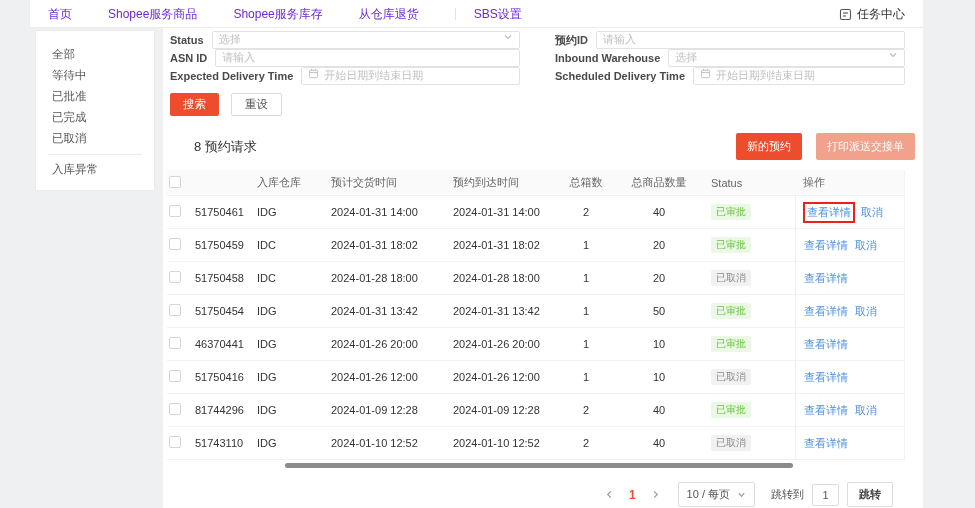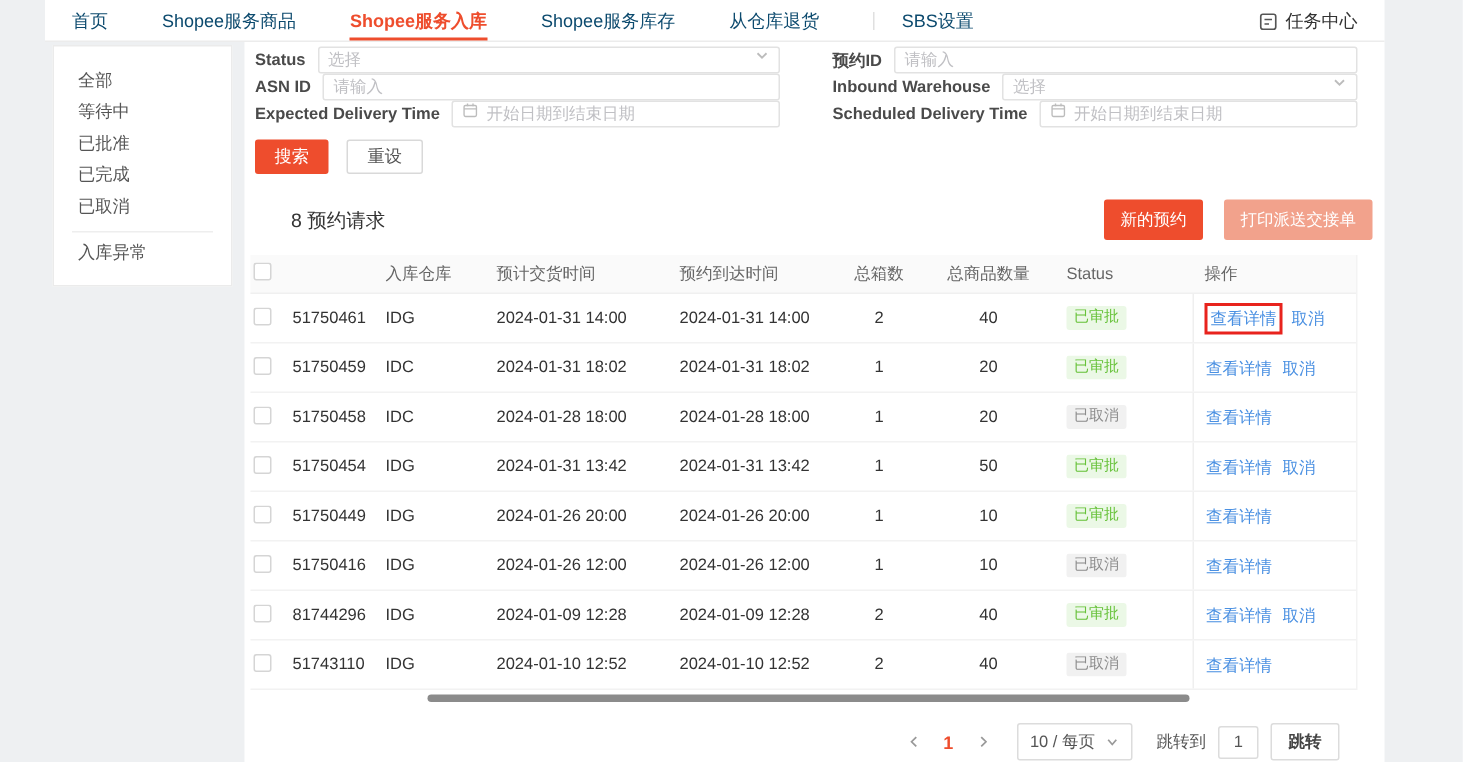--- a/index.html
+++ b/index.html
@@ -4,21 +4,21 @@
 <style>
   * { margin:0; padding:0; box-sizing:border-box; }
   html,body { width:975px; height:508px; overflow:hidden; background:#eef0f2;
     font-family:"Liberation Sans","DejaVu Sans",sans-serif; }
   .canvas { position:relative; width:975px; height:508px; }
 
   
   .topnav { position:absolute; left:30px; top:0; width:893px; height:28px; background:#fff;
     border-bottom:1px solid #ececec; display:flex; align-items:center; padding-left:18px; }
   .nav-items { display:flex; align-items:center; height:100%; }
-  .nav-item { font-size:12px; color:#0c4a6e; margin-right:36px; height:100%; line-height:28px;
+  .nav-item { font-size:12px; color:#6d28d9; margin-right:36px; height:100%; line-height:28px;
     white-space:nowrap; cursor:pointer; }
   .nav-item.active { color:#ee4d2d; font-weight:bold; border-bottom:2px solid #ee4d2d; }
   .nav-divider { width:1px; height:12px; background:#e0e0e0; margin-right:18px; display:inline-block; }
   .task-center { position:absolute; right:18px; top:0; height:28px; display:flex; align-items:center;
     gap:5px; font-size:12px; color:#333; cursor:pointer; }
 
   
   .sidebar { position:absolute; left:35px; top:30px; width:120px; background:#fff;
     border:1px solid #ebebeb; padding:13px 0 10px 0; }
   .side-item { font-size:11.5px; color:#555; line-height:21px; padding-left:16px; cursor:pointer; white-space:nowrap; }
@@ -84,21 +84,20 @@
 </style>
 </head>
 <body>
 
 <div class="canvas">
 
   <header class="topnav">
     <div class="nav-items">
         <span class="nav-item">首页</span>
         <span class="nav-item">Shopee服务商品</span>
-        <span class="nav-item active">Shopee服务入库</span>
         <span class="nav-item">Shopee服务库存</span>
         <span class="nav-item">从仓库退货</span>
         <span class="nav-divider"></span>
         <span class="nav-item">SBS设置</span>
       </div>
     <div class="task-center">
       <svg width="13" height="13" viewBox="0 0 13 13">
         <rect x="1.5" y="1.5" width="10" height="10" rx="1.5" fill="none" stroke="#555" stroke-width="1.1"></rect>
         <line x1="4" y1="5" x2="9" y2="5" stroke="#555" stroke-width="1.1"></line>
         <line x1="4" y1="8" x2="7" y2="8" stroke="#555" stroke-width="1.1"></line>
@@ -256,21 +255,21 @@
             <div class="cell c-center">1</div>
             <div class="cell c-center">50</div>
             <div class="cell c-pad"><span class="badge approved">已审批</span></div>
             <div class="c-actions">
               <a class="lnk">查看详情</a>
               <a class="lnk">取消</a>
             </div>
           </div>
           <div class="t-row t-body-row">
             <div class="cell"><span class="cbx"></span></div>
-            <div class="cell c-pad">51750449</div>
+            <div class="cell c-pad">46370441</div>
             <div class="cell">IDG</div>
             <div class="cell c-pad">2024-01-26 20:00</div>
             <div class="cell c-pad">2024-01-26 20:00</div>
             <div class="cell c-center">1</div>
             <div class="cell c-center">10</div>
             <div class="cell c-pad"><span class="badge approved">已审批</span></div>
             <div class="c-actions">
               <a class="lnk">查看详情</a>
             </div>
           </div>

